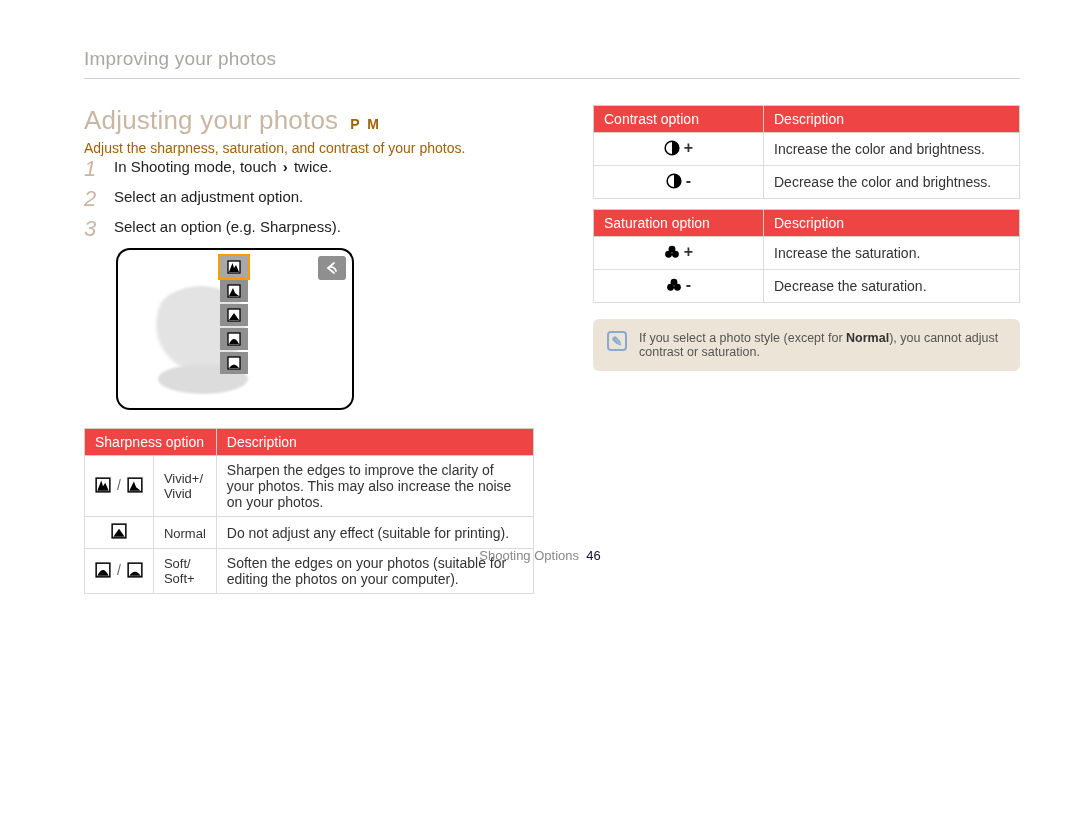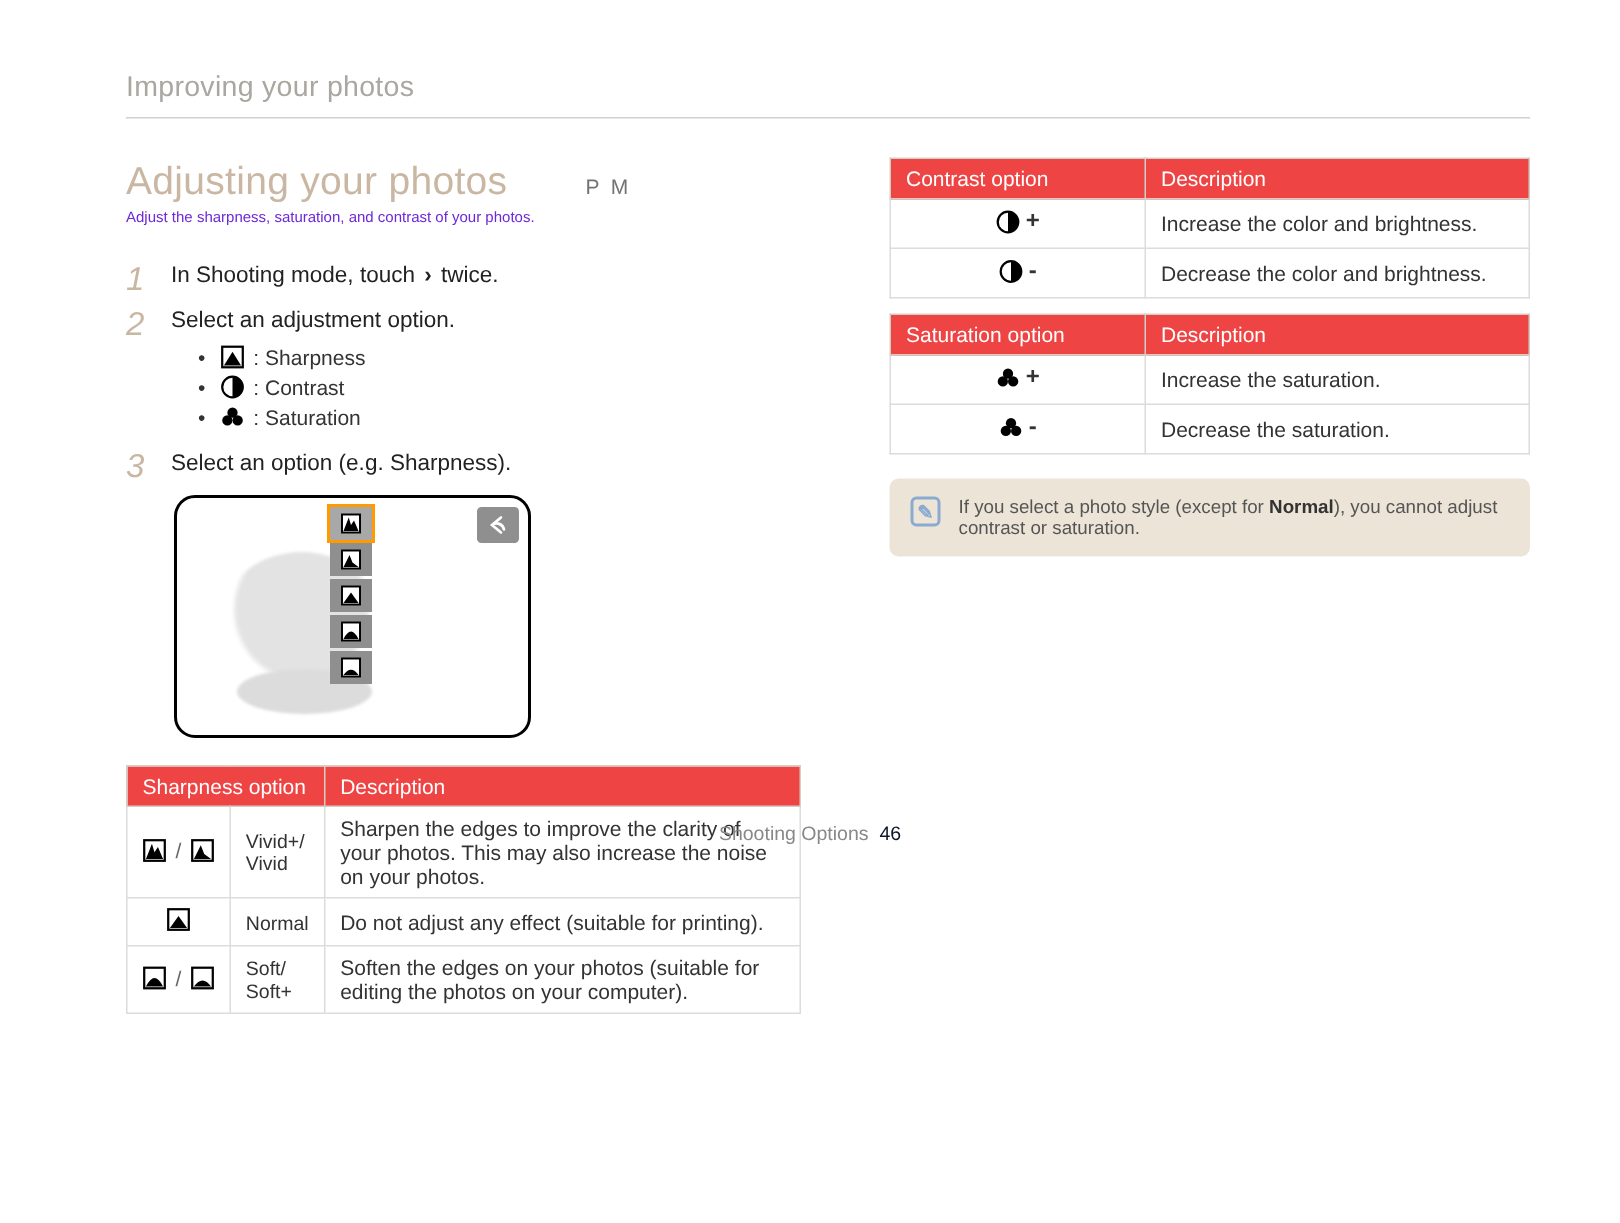--- a/index.html
+++ b/index.html
@@ -32,22 +32,22 @@
   h1 {
     font-size: 26px;
     font-weight: 400;
     color: #c9b7a3;
     letter-spacing: 0.2px;
     display: flex;
     align-items: baseline;
     gap: 12px;
     margin-bottom: 4px;
   }
-  .modes { font-size: 14px; color: #737373; font-weight: 400; letter-spacing: 2px; margin-left: 40px; }
-  .subhead { font-size: 10px; color: #6d28d9; margin-bottom: 24px; }
+  .modes { font-size: 14px; color: #a16207; font-weight: 700; letter-spacing: 2px; }
+  .subhead { font-size: 14px; color: #a16207; margin-bottom: 2px; }
   ol.steps { list-style: none; }
   ol.steps > li {
     display: flex;
     align-items: flex-start;
     gap: 12px;
     margin-bottom: 8px;
   }
   .stepnum {
     font-size: 22px;
     font-style: italic;
@@ -250,46 +250,20 @@
         <li>
           <span class="stepnum">1</span>
           <span class="stepbody">
             <span>In Shooting mode, touch </span><span class="chevron">›</span><span> twice.</span>
           </span>
         </li>
         <li>
           <span class="stepnum">2</span>
           <span class="stepbody">
             <span>Select an adjustment option.</span>
-            <ul class="sub">
-              <li>
-                <span class="icon">
-                    <svg viewBox="0 0 14 14">
-                      <use href="#ico-sharpness"></use>
-                    </svg>
-                  </span>
-                <span>: Sharpness</span>
-              </li>
-              <li>
-                <span class="icon">
-                    <svg viewBox="0 0 14 14">
-                      <use href="#ico-contrast"></use>
-                    </svg>
-                  </span>
-                <span>: Contrast</span>
-              </li>
-              <li>
-                <span class="icon">
-                    <svg viewBox="0 0 14 14">
-                      <use href="#ico-saturation"></use>
-                    </svg>
-                  </span>
-                <span>: Saturation</span>
-              </li>
-            </ul>
           </span>
         </li>
         <li>
           <span class="stepnum">3</span>
           <span class="stepbody">Select an option (e.g. Sharpness).</span>
         </li>
       </ol>
 
       <div class="screenshot">
         <div class="bg-blob"></div>

